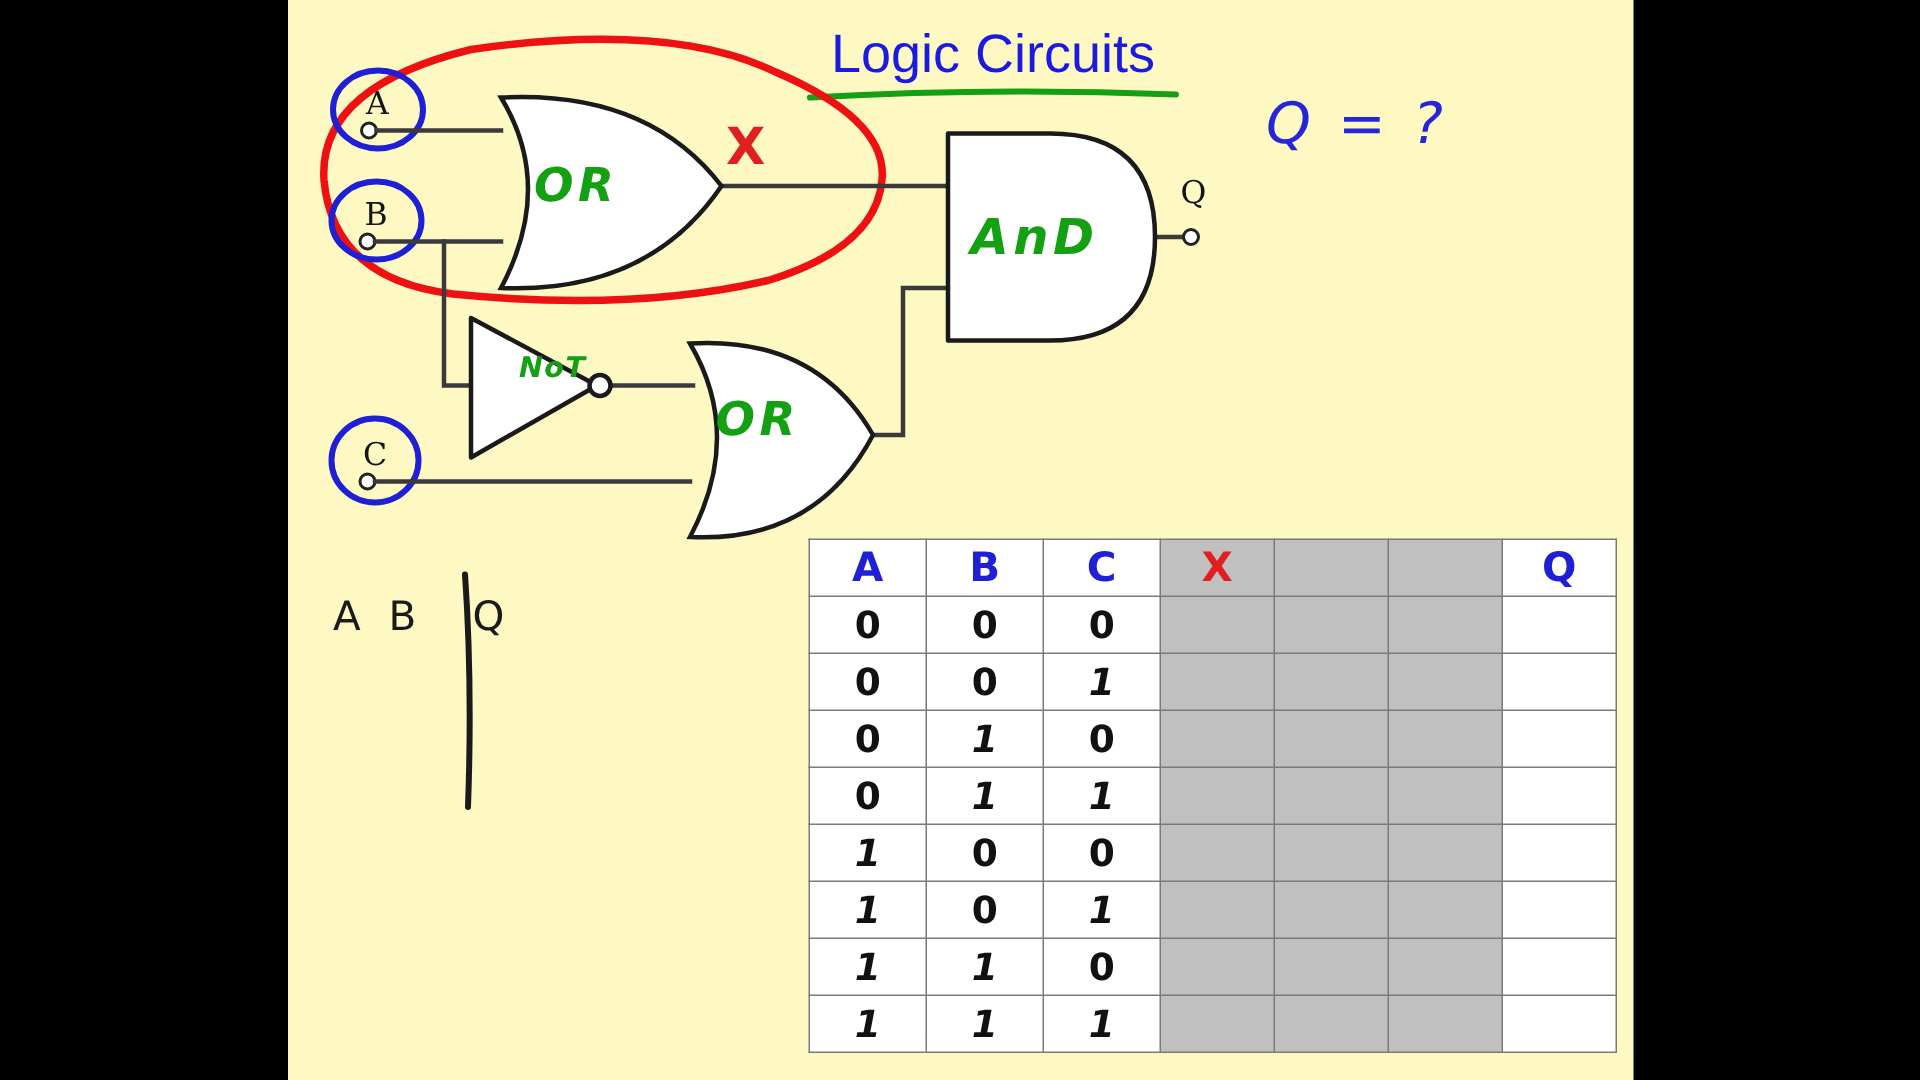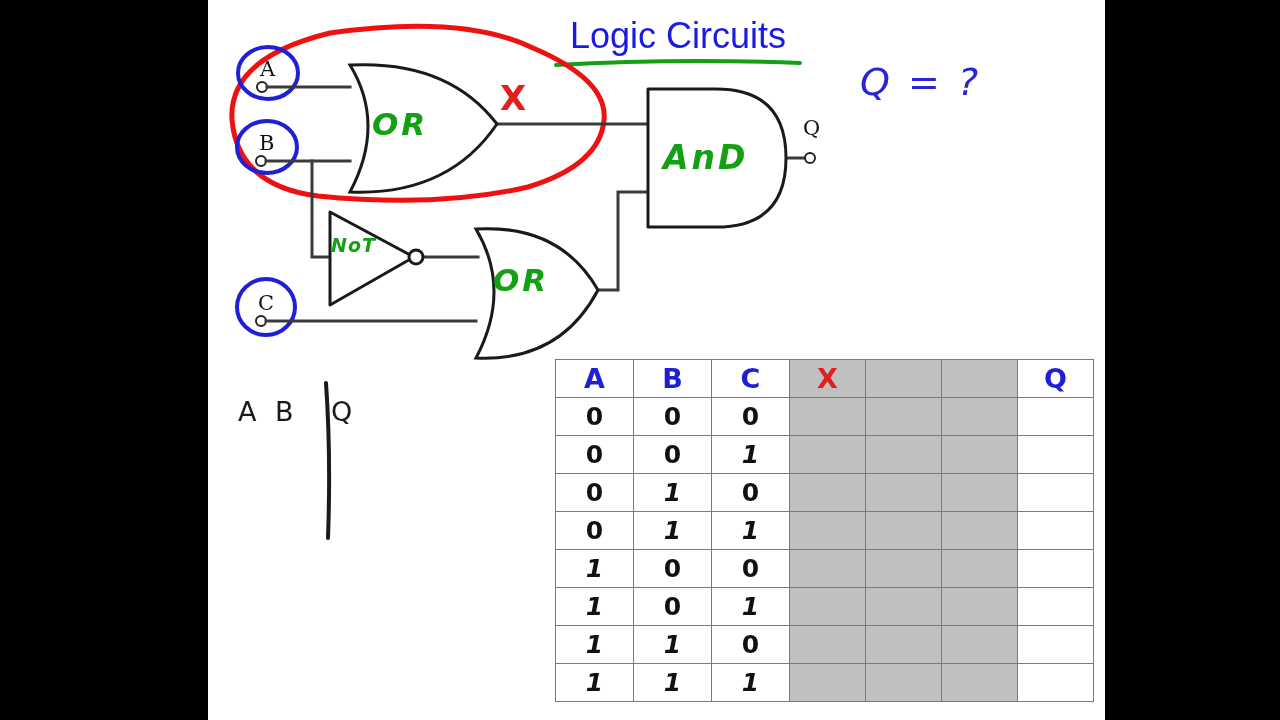--- a/index.html
+++ b/index.html
@@ -25,25 +25,25 @@
     top: 0;
     height: 720px;
     background: #000000;
   }
   #bar-left  { left: 0;    width: 192px; }
   #bar-right { left: 1089px; width: 191px; }
 
   
   #slide {
     position: absolute;
-    left: 208px;
+    left: 192px;
     top: 0;
     width: 897px;
     height: 720px;
-    background: #ffffff;
+    background: #fef9c3;
   }
 
   #circuit-svg {
     position: absolute;
     left: 0;
     top: 0;
     width: 897px;
     height: 720px;
   }
 
@@ -82,21 +82,21 @@
     position: absolute;
     color: #13a013;
     font-family: "DejaVu Sans", sans-serif;
     font-weight: bold;
     font-style: italic;
     white-space: nowrap;
   }
   #label-or1 { left: 164px; top: 106px; font-size: 31px; letter-spacing: 3px; }
   #label-or2 { left: 285px; top: 262px; font-size: 31px; letter-spacing: 3px; }
   #label-and { left: 455px; top: 138px; font-size: 33px; letter-spacing: 3px; }
-  #label-not { left: 123px; top: 234px; font-size: 19px; letter-spacing: 1px; }
+  #label-not { left: 123px; top: 234px; font-size: 19px; letter-spacing: 1px; padding-left: 31px; }
 
   .pin-label {
     position: absolute;
     font-family: "DejaVu Serif", serif;
     font-size: 21px;
     color: #141414;
   }
   #pin-a { left: 52px;  top: 57px;  }
   #pin-b { left: 51px;  top: 131px; }
   #pin-c { left: 50px;  top: 291px; }

